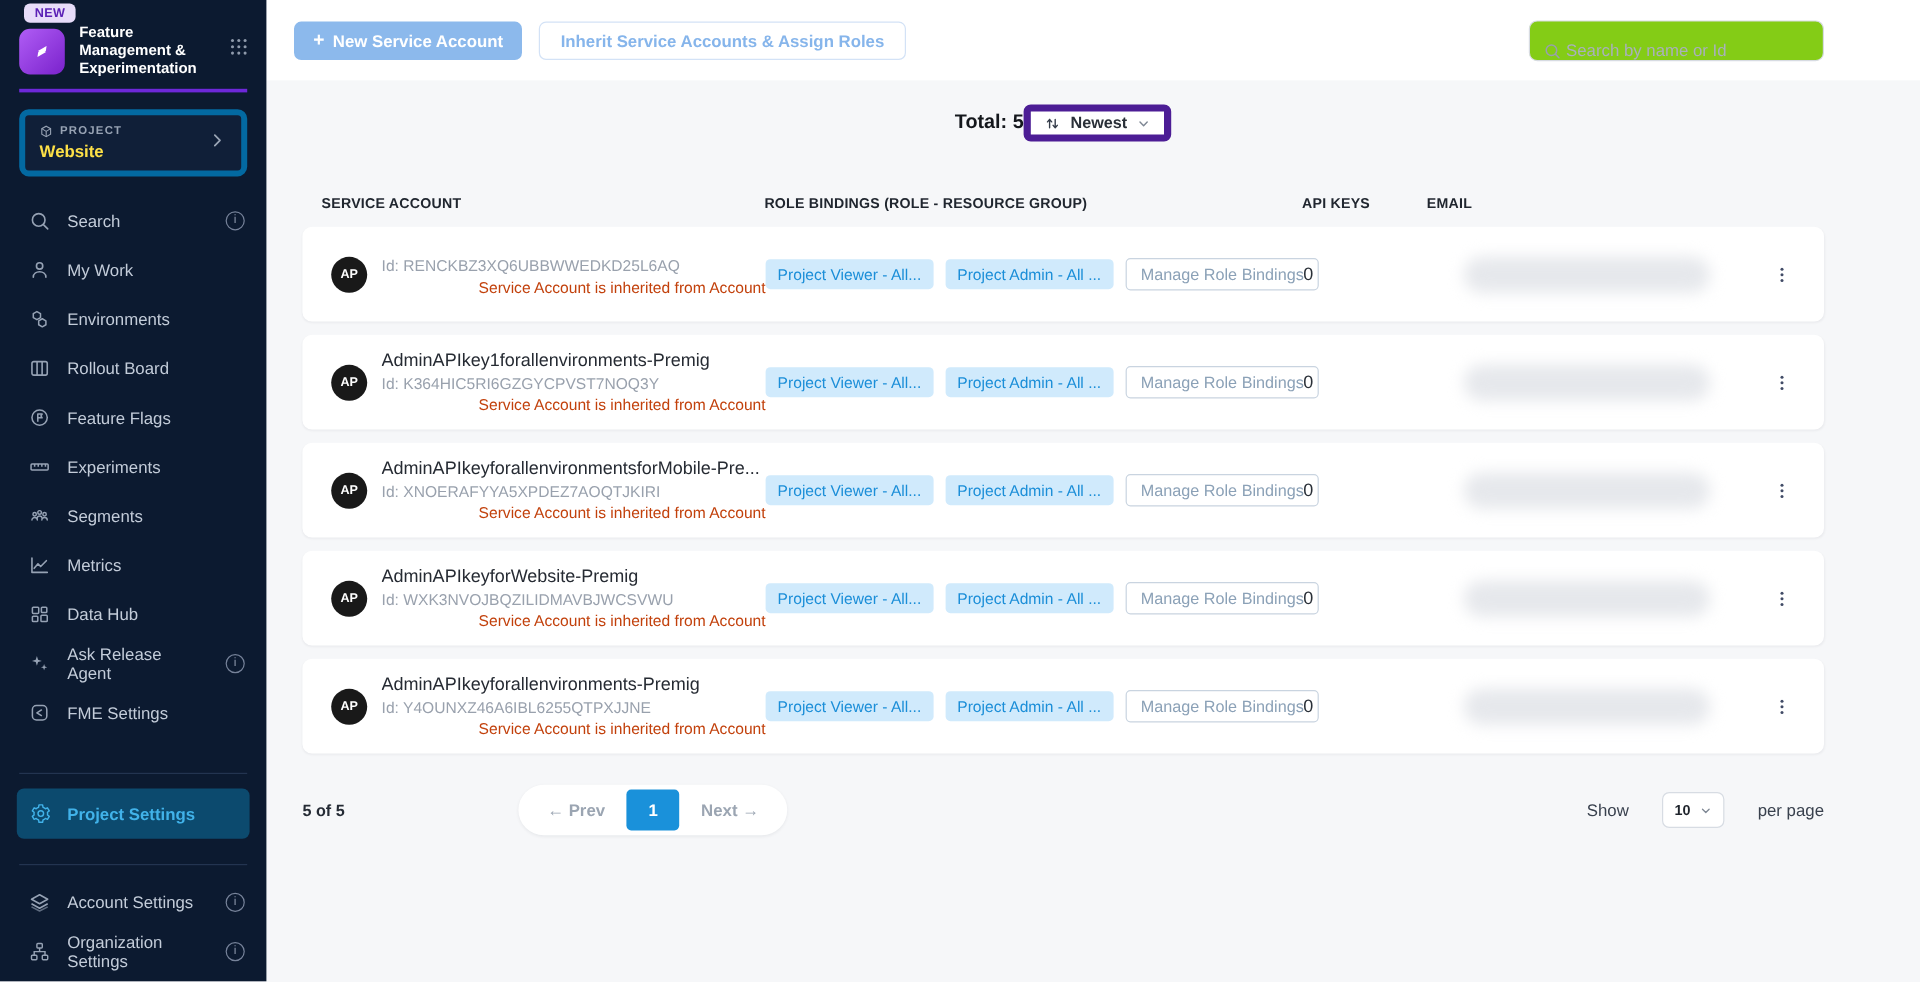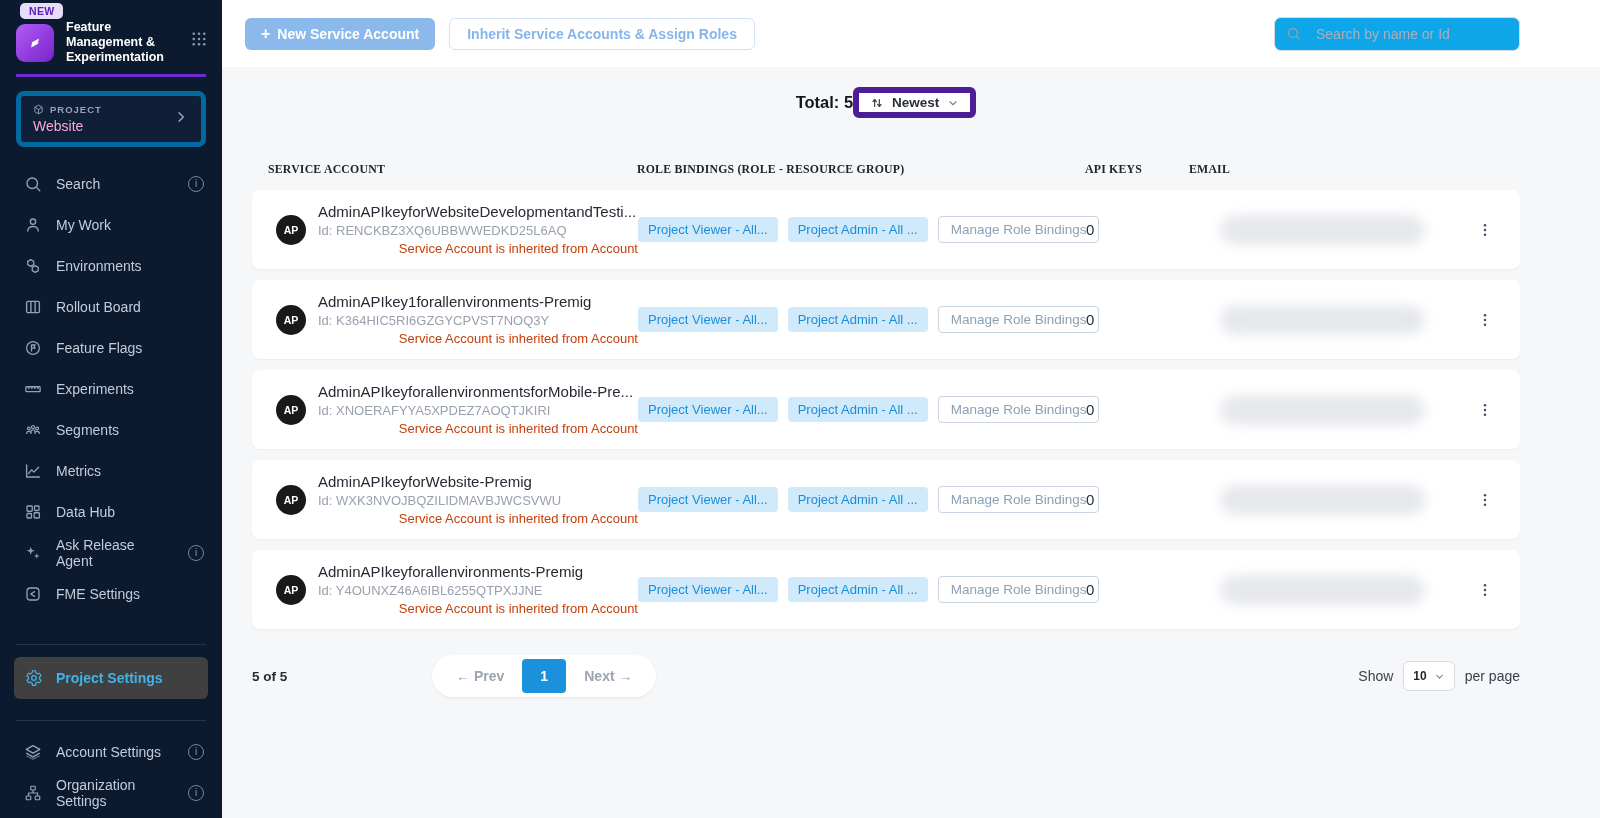--- a/index.html
+++ b/index.html
@@ -10,71 +10,71 @@
   .sidebar { width:222px; flex-shrink:0; background:#0c1a30; color:#c3ccd9; display:flex; flex-direction:column; position:relative; }
   .brand { position:relative; padding:14px 14px 0 16px; display:flex; gap:12px; }
   .new-badge { position:absolute; top:3px; left:20px; background:#e7dcf9; color:#5b21b6; font-size:10.5px; font-weight:700; padding:2px 9px; border-radius:5px; letter-spacing:.3px; }
   .logo { width:38px; height:38px; border-radius:9px; background:linear-gradient(135deg,#b05df5,#7a22cc); display:flex; align-items:center; justify-content:center; margin-top:10px; flex-shrink:0; }
   .app-title { font-size:12.5px; font-weight:700; color:#ffffff; line-height:15px; margin-top:6px; width:112px; }
   .apps-icon { margin-left:auto; color:#8f9aab; margin-top:16px; }
   .accent-line { height:3px; background:#6d28d9; margin:9px 16px 0; }
   .project-box { margin:14px 16px 0; border:5px solid #0369a1; background:#101f38; border-radius:8px; padding:8px 12px; display:flex; align-items:center; justify-content:space-between; cursor:pointer; }
   .project-label-row { display:flex; align-items:center; gap:6px; color:#97a2b3; }
   .project-label-row .plabel { font-size:9.5px; font-weight:700; letter-spacing:1px; }
-  .project-name { font-size:14px; font-weight:400; color:#f9a8d4; margin-top:3px; }
+  .project-name { font-size:14px; font-weight:700; color:#fde047; margin-top:3px; }
   .chev-right { color:#9aa5b5; }
   .nav { margin-top:16px; }
   .nav-item { display:flex; align-items:center; gap:14px; padding:0 18px 0 24px; height:41px; font-size:14px; color:#c3ccd9; cursor:pointer; }
   .nicon { color:#96a2b4; display:flex; width:18px; justify-content:center; }
   .info-badge { margin-left:auto; width:16px; height:16px; border:1.2px solid #77839a; border-radius:50%; font-size:10px; line-height:1; display:flex; align-items:center; justify-content:center; color:#8c97ab; flex-shrink:0; }
   .sdivider { height:1px; background:#233450; margin:30px 16px 12px; }
   .sdivider2 { height:1px; background:#233450; margin:21px 16px 10px; }
-  .active-item { margin:0 14px; height:42px; border-radius:6px; background:#404040; color:#41b2e9; display:flex; align-items:center; gap:13px; padding:0 11px; font-weight:600; font-size:14px; cursor:pointer; }
+  .active-item { margin:0 14px; height:42px; border-radius:6px; background:#0c4a6e; color:#41b2e9; display:flex; align-items:center; gap:13px; padding:0 11px; font-weight:600; font-size:14px; cursor:pointer; }
   .active-item .nicon { color:#41b2e9; }
 
   
   .main { flex:1; display:flex; flex-direction:column; background:#f6f7f9; }
   .topbar { height:67px; background:#ffffff; display:flex; align-items:center; gap:14px; padding:0 80px 0 23px; flex-shrink:0; }
   .btn-primary { height:32px; border:none; border-radius:6px; background:#8cb9ec; color:#ffffff; font-weight:700; font-size:14px; padding:0 16px; display:flex; align-items:center; gap:7px; cursor:pointer; font-family:inherit; }
   .btn-secondary { height:32px; border:1px solid #d3e2f6; border-radius:6px; background:#ffffff; color:#86b5eb; font-weight:700; font-size:14px; padding:0 17px; cursor:pointer; font-family:inherit; }
   .spacer { flex:1; }
-  .search-wrap { width:246px; height:34px; border:1px solid #d7dbe2; border-radius:7px; background:#0ea5e9; display:flex; align-items:center; gap:15px; padding:0 11px; }
+  .search-wrap { width:246px; height:34px; border:1px solid #d7dbe2; border-radius:7px; background:#84cc16; display:flex; align-items:flex-end; gap:4px; padding:0 11px; }
   .search-wrap svg { color:#98a0ad; flex-shrink:0; }
   .search-wrap input { border:none; outline:none; font-size:14px; color:#3a4250; width:100%; font-family:inherit; background:transparent; }
   .search-wrap input::placeholder { color:#a9b0bc; }
 
   .content { padding:0 80px 0 30px; }
   .toolbar { margin-top:20px; display:flex; align-items:center; justify-content:center; }
   .total { font-size:16.5px; font-weight:700; color:#14171c; }
   .sort-btn { height:31px; background:#fff; border:6px solid #4c1d95; border-radius:6px; display:flex; align-items:center; gap:8px; padding:0 11px; cursor:pointer; font-family:inherit; }
   .sort-btn .slabel { font-size:13.5px; font-weight:700; color:#2a3038; }
   .sort-btn .schev { color:#7e8794; display:flex; }
   .sort-btn .sarrows { color:#353d4a; display:flex; }
 
-  .thead { margin-top:44px; display:grid; grid-template-columns:369px 448px 104px 1fr 30px; padding:0 20px 0 16px; font-size:11.8px; font-weight:700; letter-spacing:.2px; color:#20262f;font-family:Liberation Serif, serif; }
+  .thead { margin-top:44px; display:grid; grid-template-columns:369px 448px 104px 1fr 30px; padding:0 20px 0 16px; font-size:11.8px; font-weight:700; letter-spacing:.2px; color:#20262f; }
   .rows { margin-top:13px; display:flex; flex-direction:column; gap:11px; }
   .row-card { display:grid; grid-template-columns:42px 320px 448px 104px 1fr 30px; align-items:center; height:79px; background:#ffffff; border-radius:8px; padding:0 20px 0 24px; box-shadow:0 1px 2px rgba(16,24,40,.05); }
   .avatar { width:30px; height:30px; border-radius:50%; background:#191919; color:#fff; font-size:10.5px; font-weight:700; display:flex; align-items:center; justify-content:center; }
   .sa-name { font-size:15px; color:#262b33; font-weight:500; white-space:nowrap; overflow:hidden; }
   .sa-id { font-size:13px; color:#99a1ad; margin-top:3px; white-space:nowrap; }
   .sa-inherited { font-size:13px; color:#c2410c; margin-top:3px;text-align:right; }
   .bindings { display:flex; align-items:center; gap:10px; }
   .badge { background:#d0eafc; color:#1b8ed8; font-size:13px; padding:5px 10px; border-radius:4px; white-space:nowrap; }
   .manage-btn { background:#fff; border:1px solid #c9d4e0; color:#8ba1b7; font-size:13.5px; font-weight:500; padding:5px 12px; border-radius:4px; cursor:pointer; white-space:nowrap; font-family:inherit; }
   .api-keys { font-size:15px; color:#2a3038; }
   .email-blur { width:205px; height:30px; border-radius:15px; background:#e6e8ec; filter:blur(6px); margin-left:30px; }
   .kebab { color:#414b66; cursor:pointer; display:flex; justify-content:center; }
 
   .pager { margin-top:26px; display:flex; align-items:center; }
   .pager-summary { font-size:13.5px; font-weight:700; color:#252b35; width:180px; }
   .pager-center { flex:1; display:flex; justify-content:flex-start; margin-right:120px; }
   .pager-pill { background:#fff; border-radius:22px; padding:4px 6px; display:flex; align-items:center; box-shadow:0 1px 3px rgba(16,24,40,.07); }
   .pager-nav { color:#9ba5b2; font-size:14px; font-weight:600; padding:0 18px; cursor:pointer; background:none; border:none; font-family:inherit; }
   .pager-page { width:44px; height:34px; background:#1a91da; border:none; border-radius:4px; color:#fff; font-size:14px; font-weight:600; cursor:pointer; font-family:inherit; }
-  .per-page { display:flex; align-items:center; gap:10px; font-size:14px; color:#39414e; }
+  .per-page { display:flex; align-items:center; gap:28px; font-size:14px; color:#39414e; }
   .pp-select { height:30px; border:1px solid #d7dce3; border-radius:6px; background:#fff; display:flex; align-items:center; gap:7px; padding:0 9px; cursor:pointer; font-family:inherit; }
   .pp-select .ppval { font-size:12px; font-weight:700; color:#1f242c; }
   .pp-select .ppchev { color:#7e8794; display:flex; }
 </style>
 </head>
 <body>
 
 <aside class="sidebar">
   <div class="brand">
     <span class="new-badge">NEW</span>
@@ -314,21 +314,20 @@
       <div>API KEYS</div>
       <div>EMAIL</div>
       <div></div>
     </div>
 
     <div class="rows">
 
       <div class="row-card">
         <div class="avatar">AP</div>
         <div>
-          <div class="sa-name">AdminAPIkeyforWebsiteDevelopmentandTesti...</div>
           <div class="sa-id">Id: RENCKBZ3XQ6UBBWWEDKD25L6AQ</div>
           <div class="sa-inherited">Service Account is inherited from Account</div>
         </div>
         <div class="bindings">
           <span class="badge">Project Viewer - All...</span>
           <span class="badge">Project Admin - All ...</span>
           <button class="manage-btn">Manage Role Bindings</button>
         </div>
         <div class="api-keys">0</div>
         <div class="email-blur"></div>

